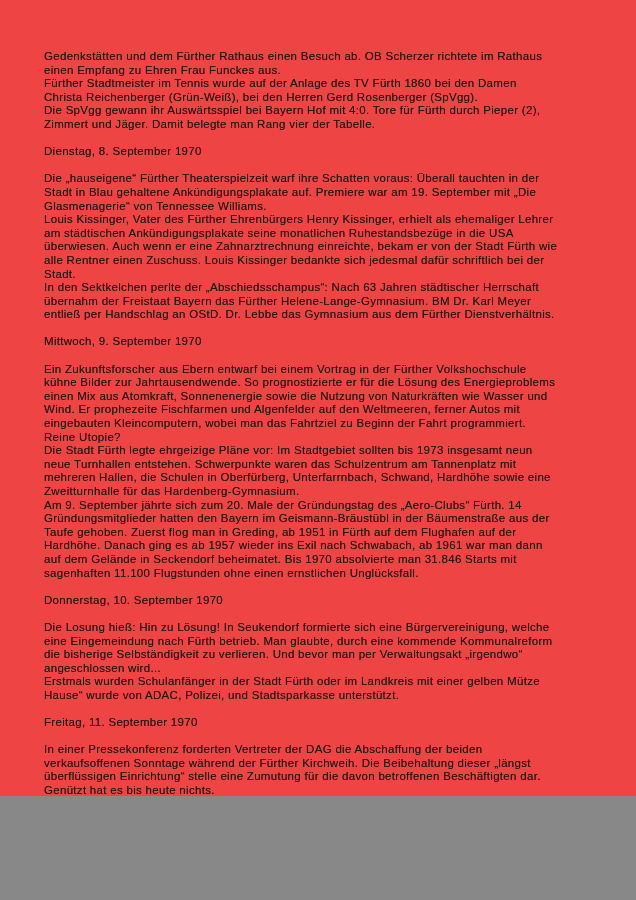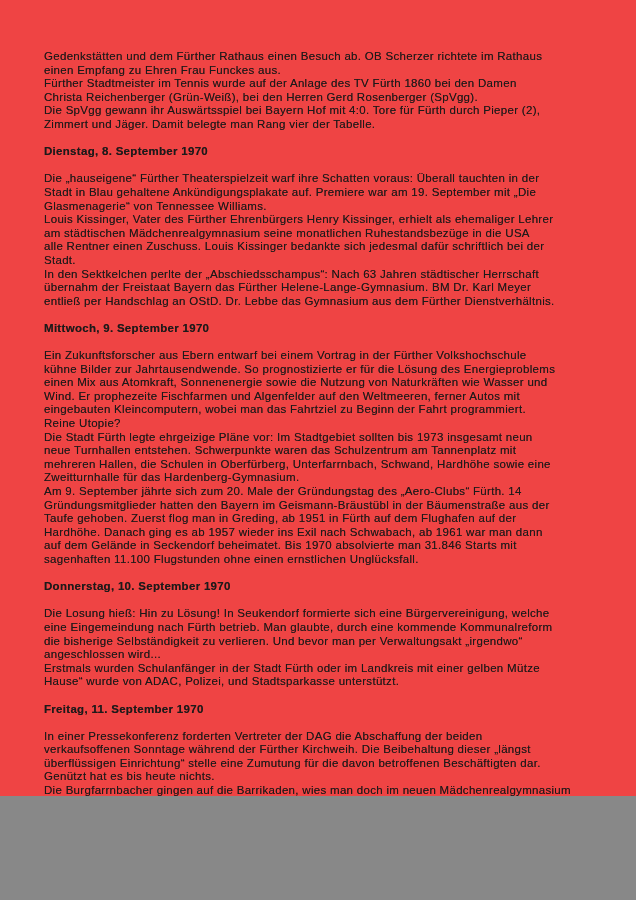--- a/index.html
+++ b/index.html
@@ -17,21 +17,21 @@
     left: 44px;
     top: 50px;
     width: 552px;
     font-size: 11.5px;
     line-height: 13.6px;
     letter-spacing: 0.3px;
     color: #1b1b1b;
     text-shadow: 0 0 0.4px rgba(0,0,0,0.5);
   }
   .block + .block { margin-top: 13.6px; }
-  .block.heading .line { font-weight: bold; }
+  .block.heading .line { font-weight: normal; }
   .line { white-space: nowrap; }
   .page-number {
     position: absolute;
     left: 0;
     right: 0;
     top: 825px;
     text-align: center;
     font-family: "Liberation Serif", serif;
     font-size: 16px;
     color: #2b2b2b;
@@ -51,21 +51,22 @@
         <div class="line">Zimmert und Jäger. Damit belegte man Rang vier der Tabelle.</div>
       </div>
       <div class="block heading">
         <div class="line">Dienstag, 8. September 1970</div>
       </div>
       <div class="block paragraph">
         <div class="line">Die „hauseigene“ Fürther Theaterspielzeit warf ihre Schatten voraus: Überall tauchten in der</div>
         <div class="line">Stadt in Blau gehaltene Ankündigungsplakate auf. Premiere war am 19. September mit „Die</div>
         <div class="line">Glasmenagerie“ von Tennessee Williams.</div>
         <div class="line">Louis Kissinger, Vater des Fürther Ehrenbürgers Henry Kissinger, erhielt als ehemaliger Lehrer</div>
-        <div class="line">am städtischen Mädchenrealgymnasium seine monatlichen Ruhestandsbezüge in die USA</div>
+        <div class="line">am städtischen Ankündigungsplakate seine monatlichen Ruhestandsbezüge in die USA</div>
+        <div class="line">überwiesen. Auch wenn er eine Zahnarztrechnung einreichte, bekam er von der Stadt Fürth wie</div>
         <div class="line">alle Rentner einen Zuschuss. Louis Kissinger bedankte sich jedesmal dafür schriftlich bei der</div>
         <div class="line">Stadt.</div>
         <div class="line">In den Sektkelchen perlte der „Abschiedsschampus“: Nach 63 Jahren städtischer Herrschaft</div>
         <div class="line">übernahm der Freistaat Bayern das Fürther Helene-Lange-Gymnasium. BM Dr. Karl Meyer</div>
         <div class="line">entließ per Handschlag an OStD. Dr. Lebbe das Gymnasium aus dem Fürther Dienstverhältnis.</div>
       </div>
       <div class="block heading">
         <div class="line">Mittwoch, 9. September 1970</div>
       </div>
       <div class="block paragraph">

